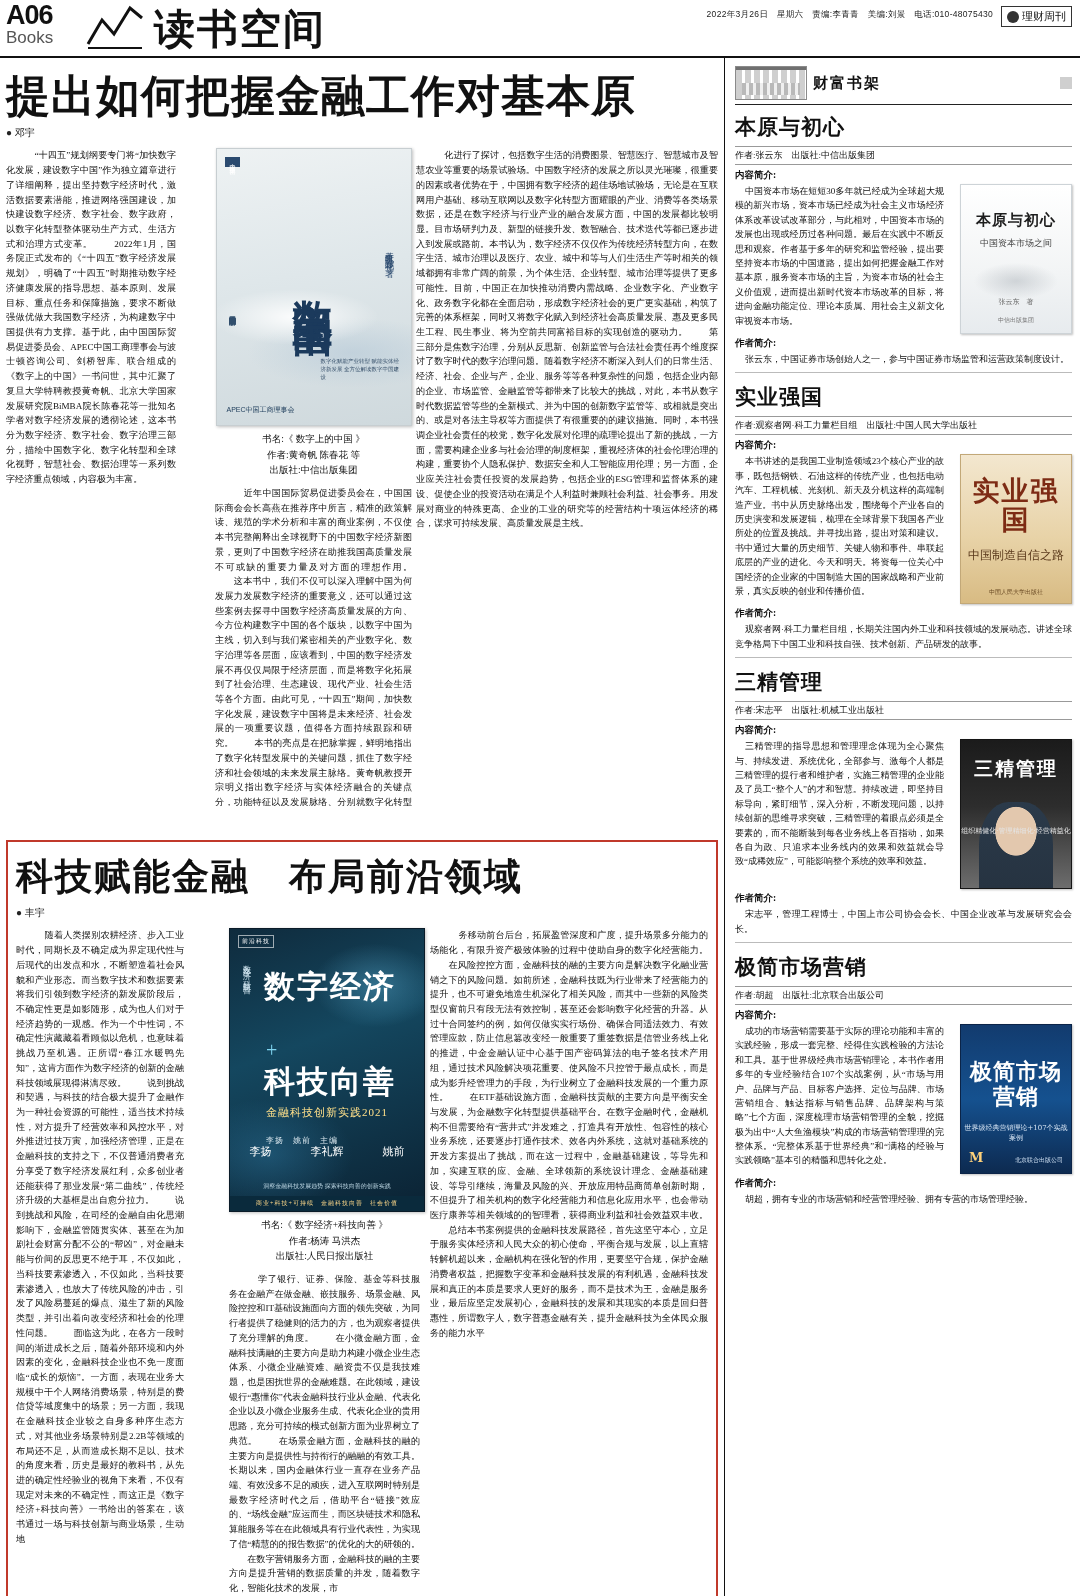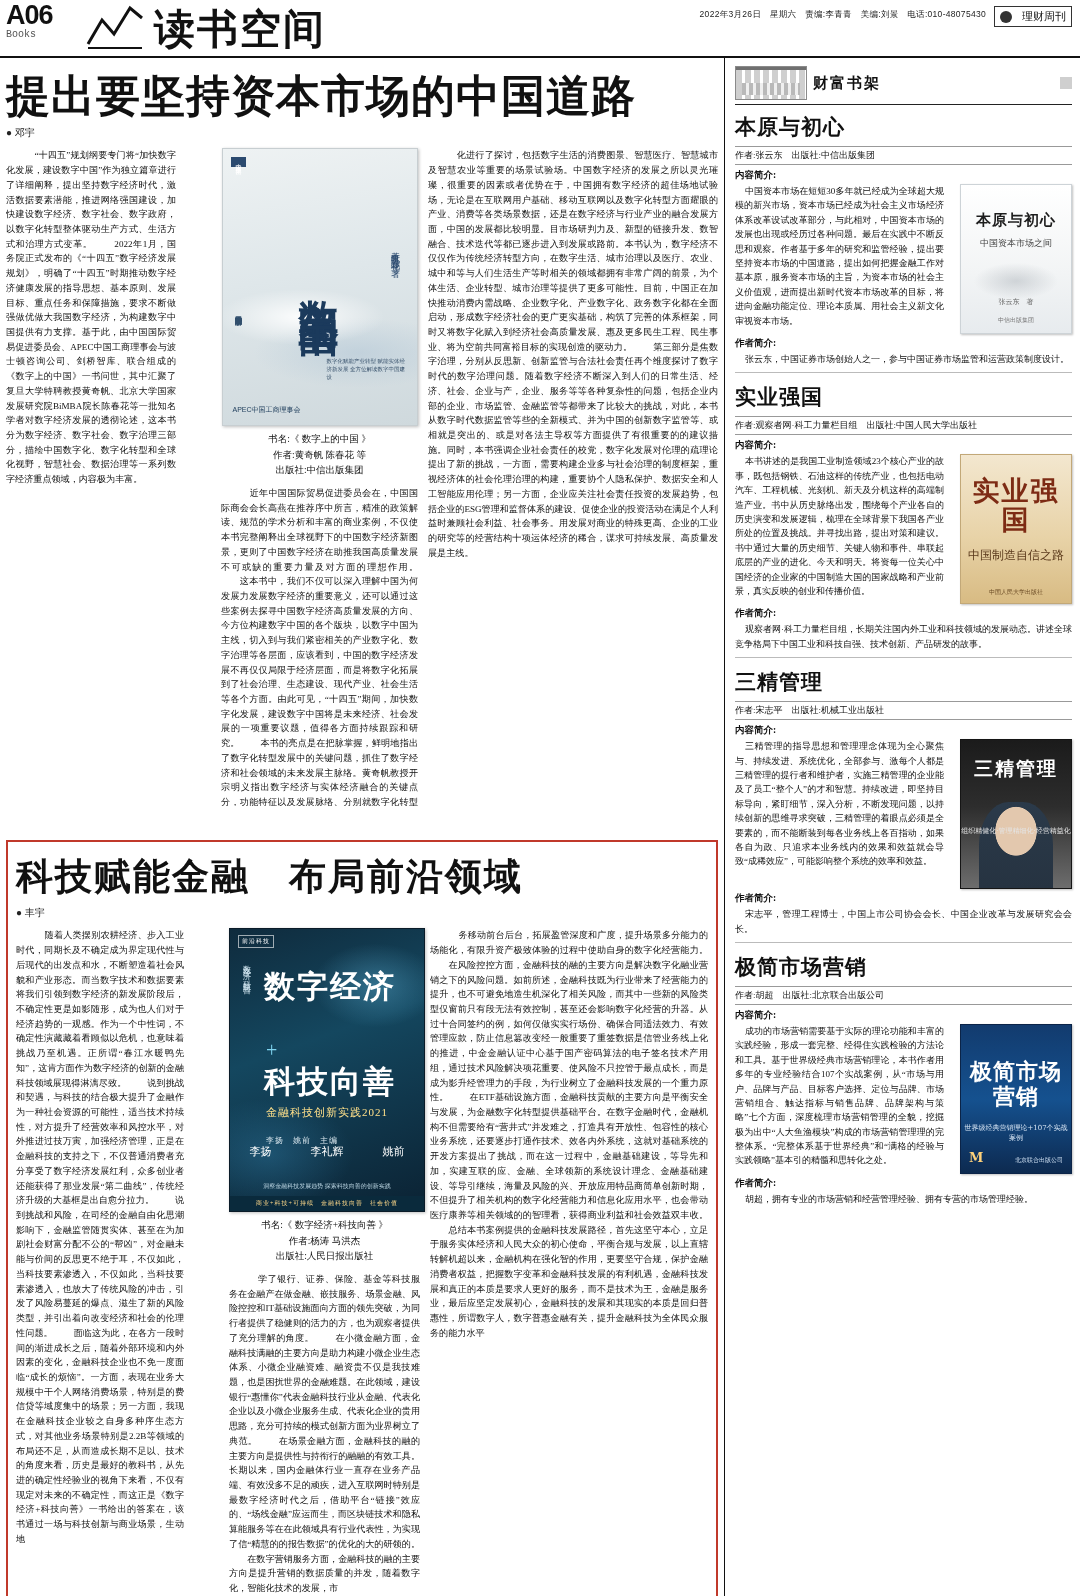--- a/index.html
+++ b/index.html
@@ -21,22 +21,22 @@
   }
   .mh-page {
     padding:2px 6px 0 6px;
     width:86px;
   }
   .mh-page .num {
     font-family:"Liberation Sans", sans-serif;
     font-size:27px; font-weight:bold; line-height:1.0; letter-spacing:-1px;
   }
   .mh-page .label {
-    font-family:Liberation Mono, monospace;
-    font-size:10px; color:#555; line-height:1.1;
+    font-family:Liberation Sans, sans-serif;
+    font-size:17px; color:#555; line-height:1.1;
   }
   .mh-logo {
     width:58px; height:46px; margin-top:4px;
     position:relative; overflow:hidden;
   }
   .mh-logo svg { display:block; }
   .mh-title {
     font-size:41px; font-weight:bold; letter-spacing:2px;
     margin-left:10px; margin-top:2px;
     font-family:"DejaVu Serif", serif;
@@ -45,21 +45,21 @@
     margin-left:auto; display:flex; align-items:flex-start; gap:8px;
     padding:6px 8px 0 0;
   }
   .mh-meta {
     font-size:8.5px; color:#222; white-space:nowrap; margin-top:3px;
     font-family:"Liberation Sans", sans-serif;
     letter-spacing:0.3px;
   }
   .mh-brand {
     border:1px solid #333; padding:2px 5px; font-size:11px;
-    display:flex; align-items:center; gap:10px;
+    display:flex; align-items:center; gap:3px;
     font-family:"Liberation Sans", sans-serif;
   }
   .mh-brand .dot {
     width:12px;height:12px;border-radius:50%;
     background:#333; display:inline-block;
   }
   
   .page {
     display:flex;
     padding:0;
@@ -80,21 +80,21 @@
   }
   .byline {
     font-size:10px; color:#222; margin:2px 0 8px 0;
     font-family:"Liberation Sans", sans-serif;
   }
 
   
   .art1 {
     display:grid;
     grid-template-columns:170px 232px 1fr;
-    gap:10px;
+    gap:4px;
     height:680px;
   }
   .col-text {
     font-size:9.1px; line-height:1.62; text-align:justify;
     text-indent:1.1em;
     column-gap:8px;
     overflow:hidden;
   }
   .bookcell { text-align:center;margin-left:35px; }
   .bookcap {
@@ -376,21 +376,21 @@
       <span class="dot"></span>
       <span>理财周刊</span>
     </div>
   </div>
 </div>
 
 <div class="page">
 
   <div class="left-col">
 
-    <h1 class="headline">提出要坚持资本市场的中国道路</h1>
+    <h1 class="headline">提出如何把握金融工作对基本原</h1>
     <div class="byline">● 邓宇</div>
 
     <div class="art1">
       <div class="col-text">　　“十四五”规划纲要专门将“加快数字化发展，建设数字中国”作为独立篇章进行了详细阐释，提出坚持数字经济时代，激活数据要素潜能，推进网络强国建设，加快建设数字经济、数字社会、数字政府，以数字化转型整体驱动生产方式、生活方式和治理方式变革。
 　　2022年1月，国务院正式发布的《“十四五”数字经济发展规划》，明确了“十四五”时期推动数字经济健康发展的指导思想、基本原则、发展目标、重点任务和保障措施，要求不断做强做优做大我国数字经济，为构建数字中国提供有力支撑。基于此，由中国国际贸易促进委员会、APEC中国工商理事会与波士顿咨询公司、剑桥智库、联合组成的《数字上的中国》一书问世，其中汇聚了复旦大学特聘教授黄奇帆、北京大学国家发展研究院BiMBA院长陈春花等一批知名学者对数字经济发展的透彻论述，这本书分为数字经济、数字社会、数字治理三部分，描绘中国数字化、数字化转型和全球化视野，智慧社会、数据治理等一系列数字经济重点领域，内容极为丰富。</div>
 
       <div class="bookcell">
         <div class="cover cover1">
           <div class="wave"></div>
           <div class="tag">中信出版集团</div>

